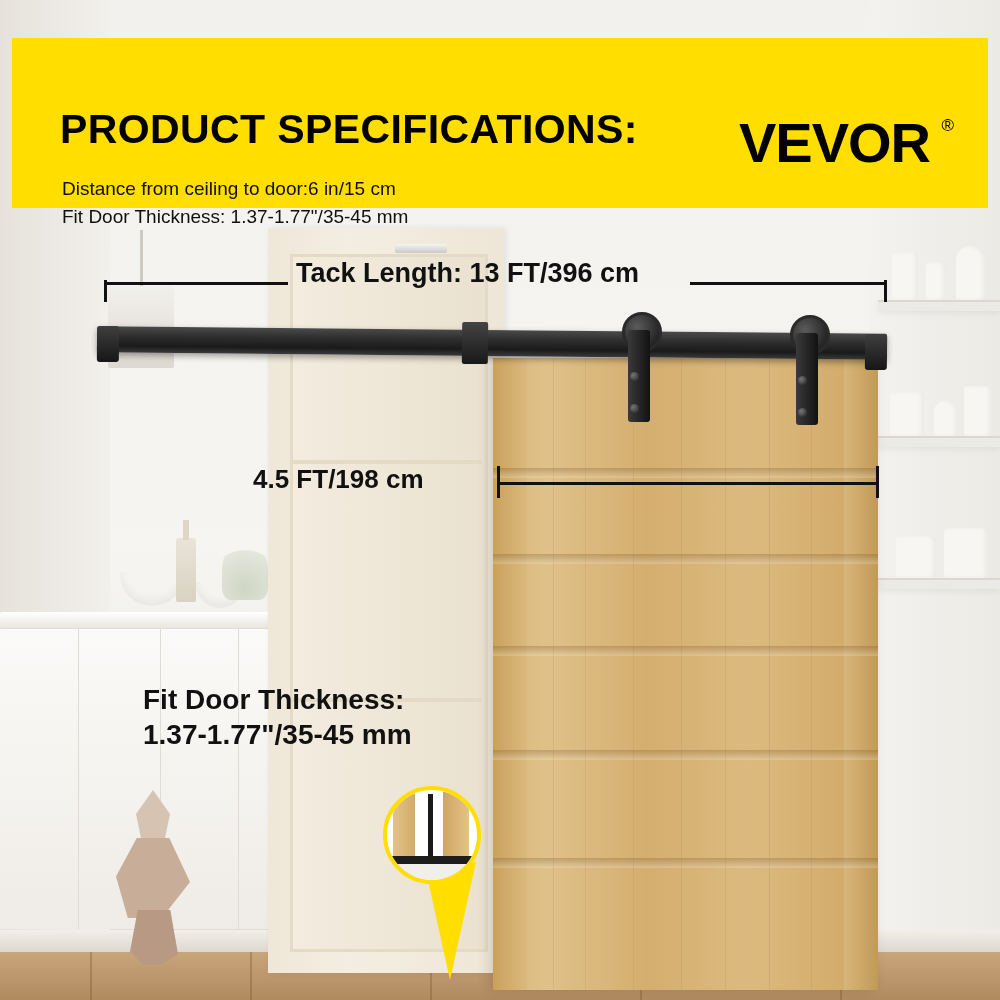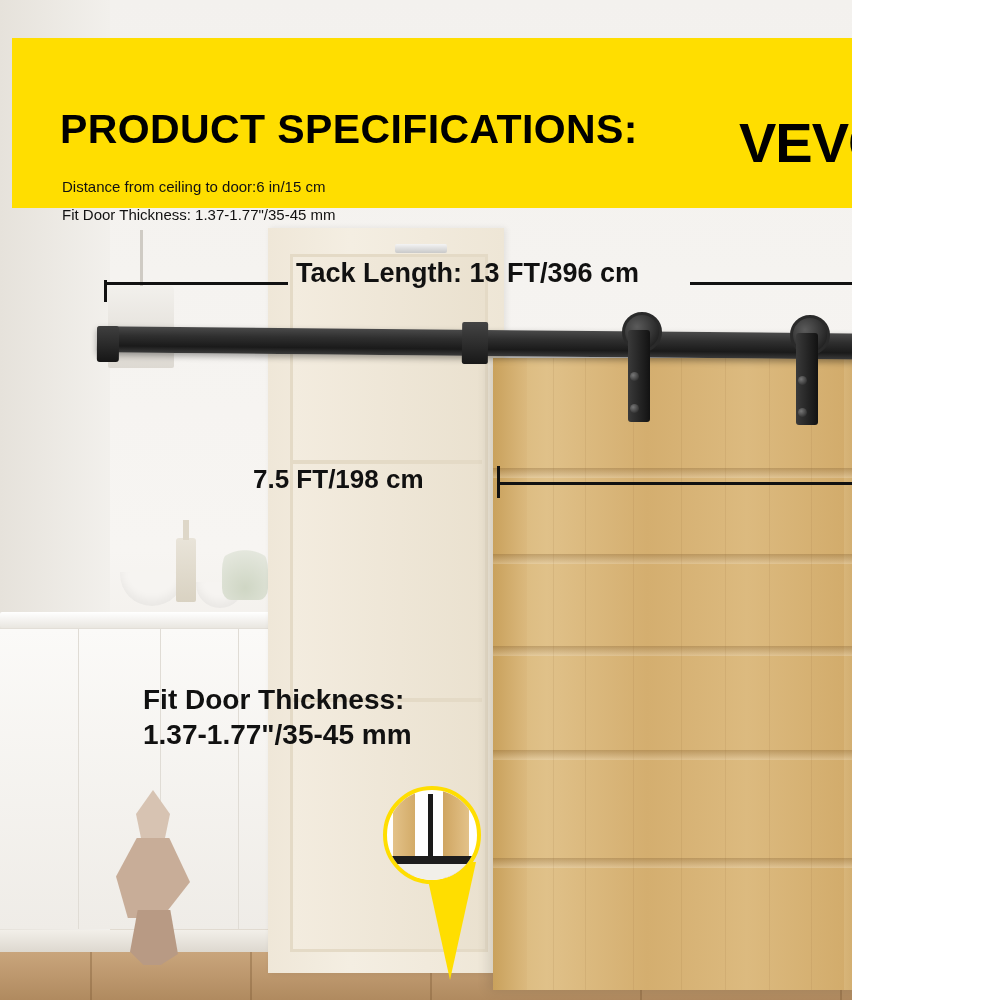--- a/index.html
+++ b/index.html
@@ -5,21 +5,21 @@
   html, body {
     margin: 0;
     padding: 0;
     background: #ffffff;
   }
   body {
     font-family: "Liberation Sans", sans-serif;
   }
   #scene {
     position: relative;
-    width: 852px;
+    width: 1000px;
     height: 1000px;
     overflow: hidden;
     background: #f9a8d4;
   }
 
   
   .room {
     position: absolute;
     left: 0; top: 0;
     width: 1000px;
@@ -210,21 +210,21 @@
     left: 48px; top: 68px;
     font-size: 41px;
     font-weight: bold;
     letter-spacing: 0.4px;
     color: #000;
     font-family: "Liberation Sans", sans-serif;
   }
   .banner-line1, .banner-line2 {
     position: absolute;
     left: 50px;
-    font-size: 15px;
+    font-size: 19px;
     color: #111;
     font-family: "Liberation Sans", sans-serif;
     text-align: center;
   }
   .banner-line1 { top: 140px; }
   .banner-line2 { top: 168px; }
   .brand {
     position: absolute;
     right: 58px; top: 72px;
     font-size: 56px;
@@ -479,21 +479,21 @@
     <div class="dim-tick" style="left:104px; top:280px; height:22px;"></div>
     <div class="dim-tick" style="left:884px; top:280px; height:22px;"></div>
     <div class="label track-label">Tack Length: 13 FT/396 cm</div>
   </div>
 
   <div>
     <div class="dim-line" style="left:497px; top:482px; width:382px;"></div>
     <div class="dim-tick" style="left:497px; top:466px; height:32px;"></div>
     <div class="dim-tick" style="left:876px; top:466px; height:32px;"></div>
     <div class="label maxwidth-label">
-      <div>7.5 FT/198 cm</div>
+      <div>4.5 FT/198 cm</div>
     </div>
   </div>
 
   <div class="label thickness-label">
     <div>Fit Door Thickness:</div>
     <div>1.37-1.77"/35-45 mm</div>
   </div>
   <div class="callout-pointer"></div>
   <div class="callout">
     <div class="callout-wood-l"></div>

